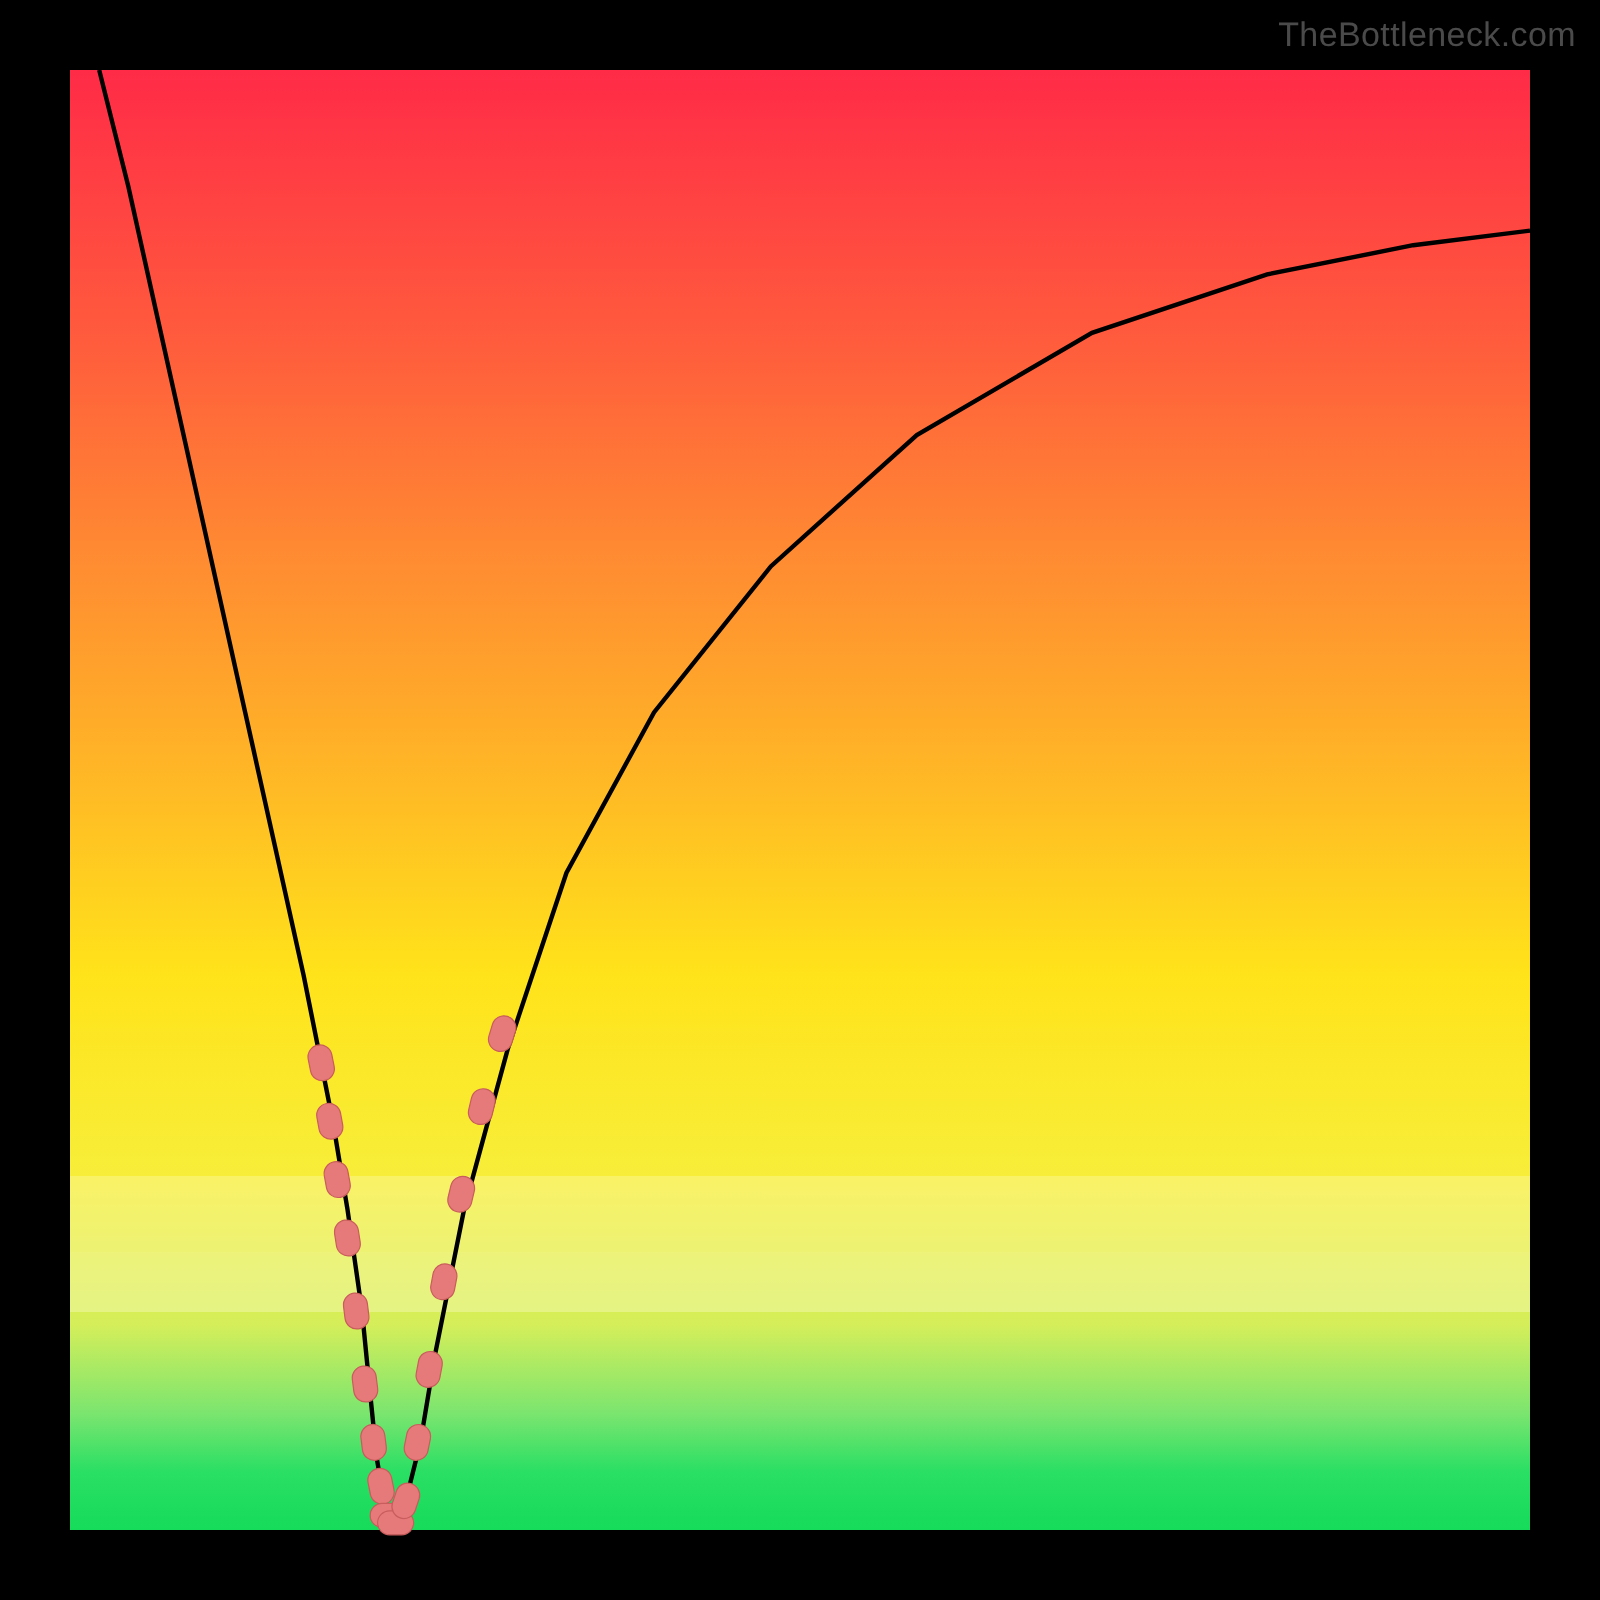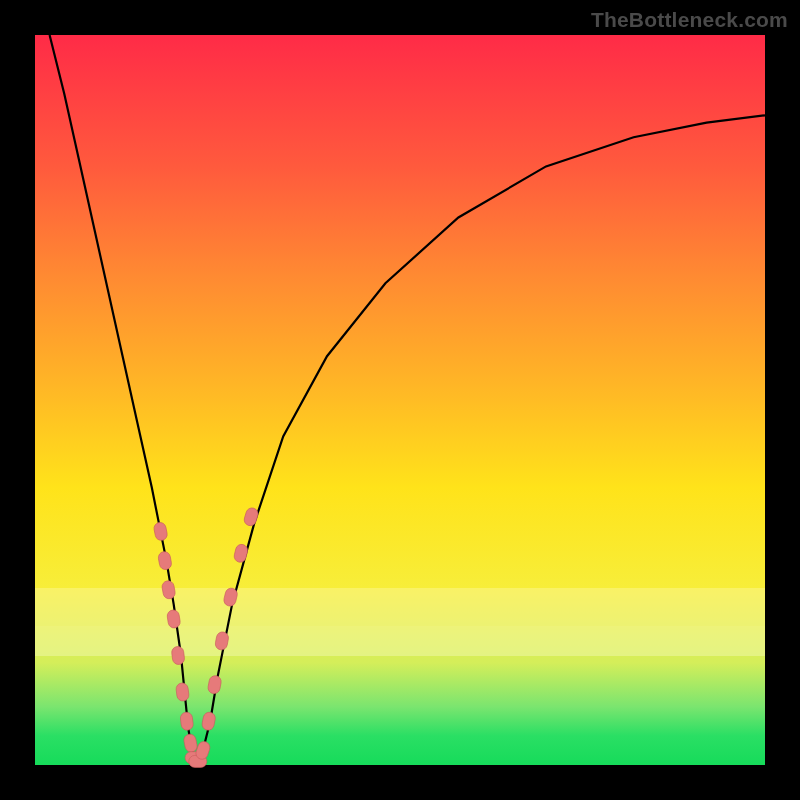--- a/index.html
+++ b/index.html
@@ -27,22 +27,22 @@
       #d4ee5a 86%,
       #7be56f 92%,
       #2adf64 96%,
       #16db5a 100%);
   }
   .watermark {
     position: absolute;
     top: 8px;
     right: 12px;
     color: #4a4a4a;
-    font-size: 21px;
-    font-weight: 700;
+    font-size: 17px;
+    font-weight: 400;
     letter-spacing: 0.2px;
     user-select: none;
   }
   svg.curve {
     position: absolute;
     left: 35px;
     top: 35px;
     width: 730px;
     height: 730px;
     overflow: visible;

